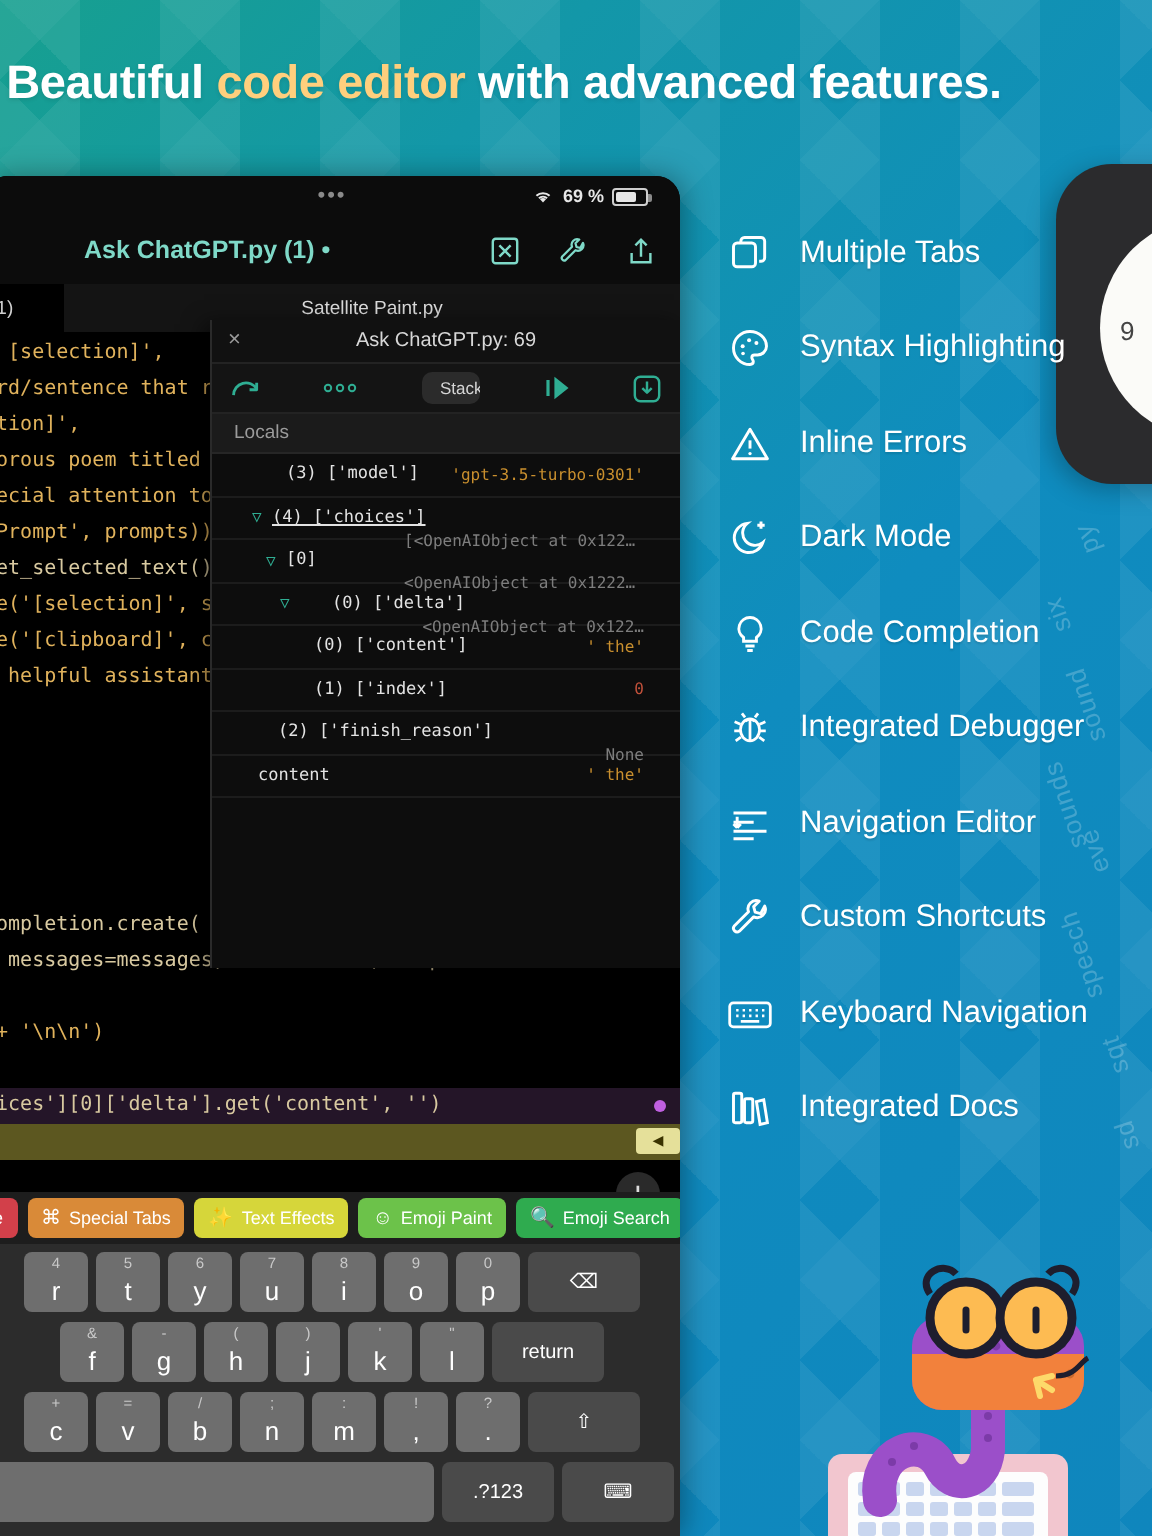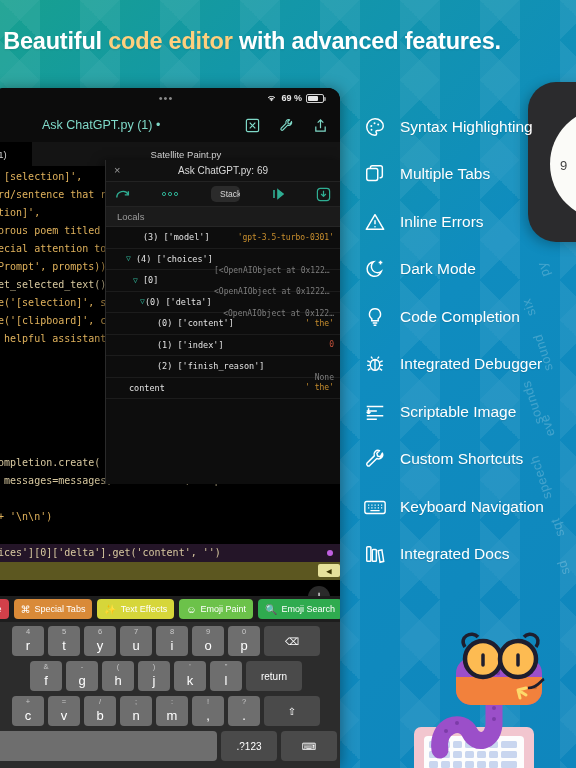--- a/index.html
+++ b/index.html
@@ -128,21 +128,21 @@
     background:#8a8a8a; border-radius:0 1px 1px 0;
   }
   .batt i { position:absolute; left:1px; top:1px; bottom:1px; width:60%; background:#e6e6e6; border-radius:1px; display:block;}
 
   
   #apptitlebar {
     position:relative; height:32px; background:#0c0c0c;
   }
   #apptitle {
     position:absolute; left:50px; top:8px;
-    color:#7fd9c8; font-size:12.5px;
+    color:#7fd9c8; font-size:12.5px;font-weight:bold;
   }
   #titlebtns {
     position:absolute; right:10px; top:5px;
     display:flex; gap:14px; align-items:center;
   }
   .tbtn { width:20px; height:20px; display:flex; align-items:center; justify-content:center;}
 
   
   #tabstrip { display:flex; height:24px; background:#000; }
   .tab {
@@ -234,21 +234,21 @@
   .drow {
     position:relative;
     height:21.5px;
     border-bottom:1px solid #1c1c1c;
     display:flex; align-items:center;
     font-size:8.5px;
     color:#e3e3e3;
   }
   .drow .dkey { white-space:pre; }
   .drow .dval {
-    position:absolute; right:6px;
+    position:absolute; right:18px;
     color:#c98f2e; font-size:8px;
     max-width:120px; overflow:hidden; text-overflow:ellipsis; white-space:nowrap;
   }
   .drow .dval.grey { color:#7d7d7d;margin-top:23px; }
   .drow .dval.num  { color:#c0503a; }
   .tri {
     position:absolute;
     color:#2fae93; font-size:8px;
   }
 
@@ -312,38 +312,38 @@
 
     <span class="wtick" style="left:10px;top:50px;">9</span>
   </div>
 </div>
 
 <div id="features">
 
   <div class="feat">
     <span class="ficon">
       <svg width="22" height="22" viewBox="0 0 24 24" fill="none" stroke="#fff" stroke-width="1.6">
+        <rect x="3" y="6" width="12" height="13" rx="2"></rect>
+          <path d="M7 6V5a2 2 0 0 1 2-2h9a2 2 0 0 1 2 2v9a2 2 0 0 1-2 2h-1"></path>
+      </svg>
+    </span>
+    <span class="flabel">Multiple Tabs</span>
+  </div>
+
+  <div class="feat">
+    <span class="ficon">
+      <svg width="22" height="22" viewBox="0 0 24 24" fill="none" stroke="#fff" stroke-width="1.6">
         <path d="M12 3a9 9 0 1 0 0 18c1.2 0 1.8-.8 1.8-1.6 0-.9-.8-1.4-.8-2.2 0-.8.6-1.4 1.5-1.4h1.6A4.9 4.9 0 0 0 21 11c0-4.4-4-8-9-8z"></path>
         <circle cx="8" cy="11" r="1.1" fill="#fff" stroke="none"></circle>
           <circle cx="11.5" cy="7.8" r="1.1" fill="#fff" stroke="none"></circle>
         <circle cx="15.5" cy="9.3" r="1.1" fill="#fff" stroke="none"></circle>
           <circle cx="8.2" cy="15" r="1" fill="#fff" stroke="none"></circle>
       </svg>
     </span>
     <span class="flabel">Syntax Highlighting</span>
-  </div>
-
-  <div class="feat">
-    <span class="ficon">
-      <svg width="22" height="22" viewBox="0 0 24 24" fill="none" stroke="#fff" stroke-width="1.6">
-        <rect x="3" y="6" width="12" height="13" rx="2"></rect>
-          <path d="M7 6V5a2 2 0 0 1 2-2h9a2 2 0 0 1 2 2v9a2 2 0 0 1-2 2h-1"></path>
-      </svg>
-    </span>
-    <span class="flabel">Multiple Tabs</span>
   </div>
 
 
   <div class="feat">
     <span class="ficon">
       <svg width="22" height="22" viewBox="0 0 24 24" fill="none" stroke="#fff" stroke-width="1.6" stroke-linejoin="round">
         <path d="M12 4L2.5 20h19L12 4z"></path>
           <path d="M12 10v4.5"></path>
           <circle cx="12" cy="17.2" r=".9" fill="#fff" stroke="none"></circle>
       </svg>
@@ -384,21 +384,21 @@
     <span class="flabel">Integrated Debugger</span>
   </div>
 
   <div class="feat">
     <span class="ficon">
       <svg width="22" height="22" viewBox="0 0 24 24" fill="none" stroke="#fff" stroke-width="1.6">
         <path d="M3 6h18M3 11h11M3 16h18M3 20h11"></path>
           <path d="M5 8v6M5 14l-2-2M5 14l2-2"></path>
       </svg>
     </span>
-    <span class="flabel">Scriptable Image</span>
+    <span class="flabel">Navigation Editor</span>
   </div>
 
   <div class="feat">
     <span class="ficon">
       <svg width="22" height="22" viewBox="0 0 24 24" fill="none" stroke="#fff" stroke-width="1.6" stroke-linejoin="round">
         <path d="M20 5.5a4.5 4.5 0 0 1-6 5.9L6.2 19.2a2 2 0 0 1-2.8-2.8L11.2 8.6A4.5 4.5 0 0 1 17 2.8l-3 3 .8 3 3 .8 2.2-4.1z"></path>
       </svg>
     </span>
     <span class="flabel">Custom Shortcuts</span>
   </div>
@@ -596,43 +596,43 @@
       </span>
     </div>
     <div id="dbg-locals">Locals</div>
     <div id="dbg-rows">
         <div class="drow">
           <span class="dkey" style="margin-left: 37px;">(3) ['model']</span>
           <span class="dval">'gpt-3.5-turbo-0301'</span>
         </div>
         <div class="drow">
           <span class="tri" style="left: 20px;">▽</span>
-          <span class="dkey" style="margin-left: 30px;">(4) ['choices']</span>
+          <span class="dkey" style="margin-left: 30px; text-decoration: underline;">(4) ['choices']</span>
           <span class="dval grey">[&lt;OpenAIObject at 0x1222…</span>
         </div>
         <div class="drow">
           <span class="tri" style="left: 27px;">▽</span>
           <span class="dkey" style="margin-left: 37px;">[0]</span>
           <span class="dval grey">&lt;OpenAIObject at 0x1222d4ea0&gt; JSON: {</span>
         </div>
         <div class="drow">
           <span class="tri" style="left: 34px;">▽</span>
-          <span class="dkey" style="margin-left: 39px; text-align: center;">(0) ['delta']</span>
+          <span class="dkey" style="margin-left: 60px; text-align: center;">(0) ['delta']</span>
           <span class="dval grey">&lt;OpenAIObject at 0x122…</span>
         </div>
         <div class="drow">
           <span class="dkey" style="margin-left: 51px;">(0) ['content']</span>
           <span class="dval">' the'</span>
         </div>
         <div class="drow">
           <span class="dkey" style="margin-left: 51px;">(1) ['index']</span>
           <span class="dval num">0</span>
         </div>
         <div class="drow">
-          <span class="dkey" style="margin-left: 51px;">(2) ['finish_reason']</span>
+          <span class="dkey" style="margin-left: 33px;">(2) ['finish_reason']</span>
           <span class="dval grey">None</span>
         </div>
         <div class="drow">
           <span class="dkey" style="margin-left: 23px;">content</span>
           <span class="dval">' the'</span>
         </div>
       </div>
   </div>
 
   <div id="kbtoolbar">

